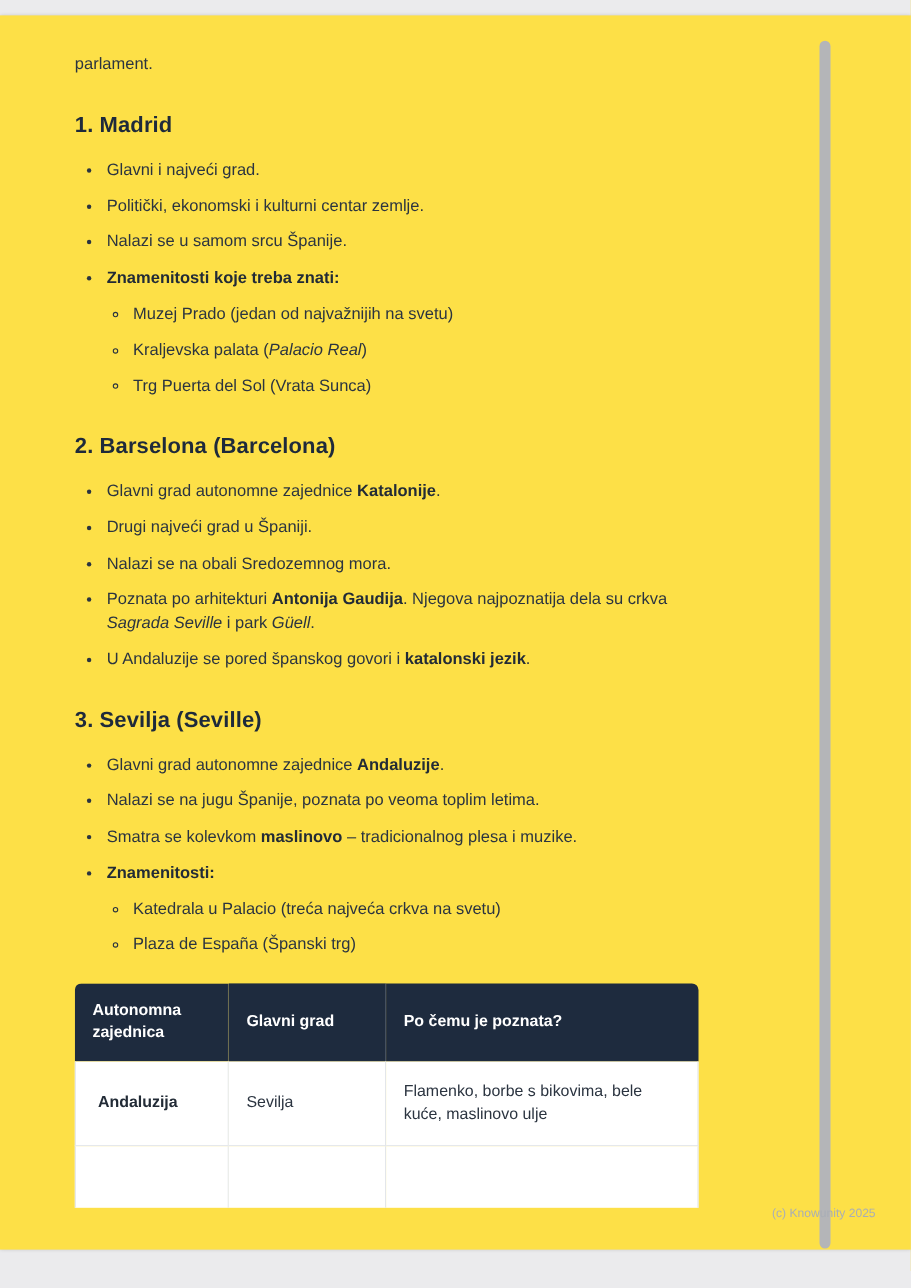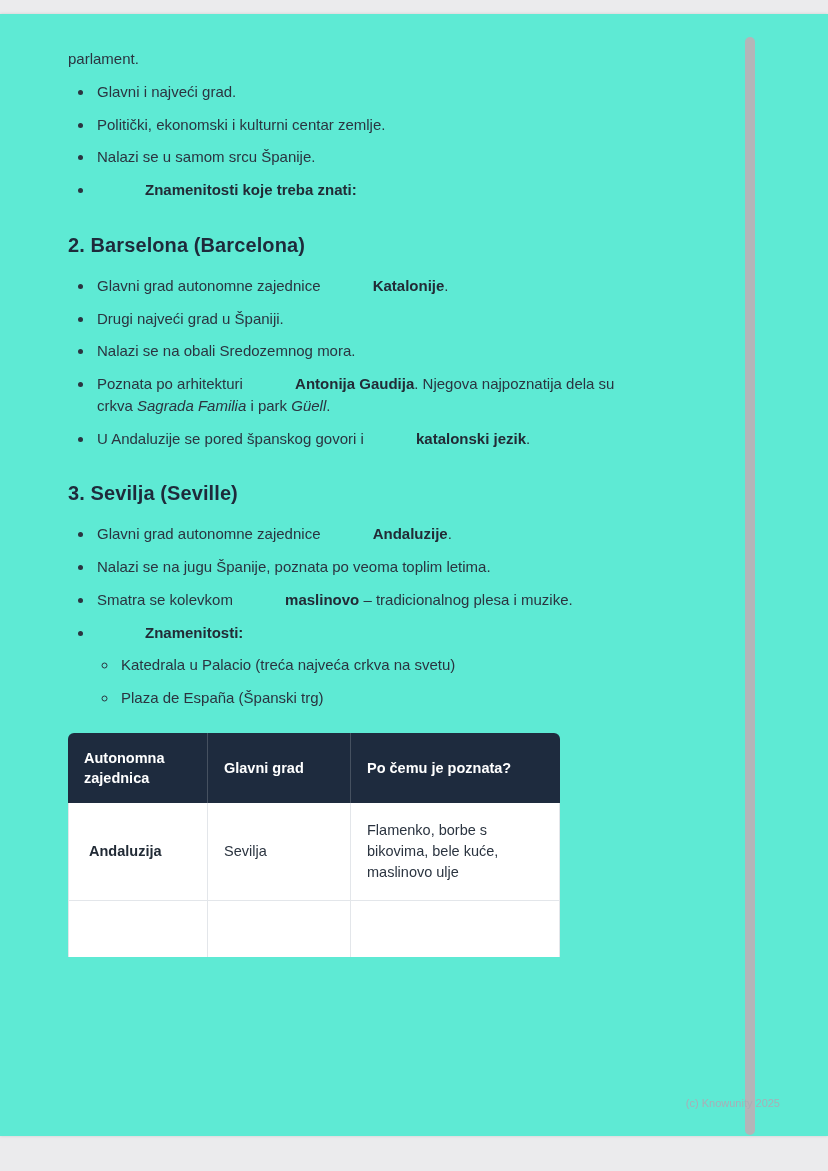--- a/index.html
+++ b/index.html
@@ -6,21 +6,21 @@
   html, body { width:828px; height:1171px; }
   body {
     position:relative;
     overflow:hidden;
     background:#ebebed;
     font-family:"Liberation Sans","DejaVu Sans",sans-serif;
   }
   .page {
     position:absolute; top:14px; left:0;
     width:828px; height:1122px;
-    background:#5eead4;
+    background:#fde047;
     overflow:hidden;
     box-shadow:0 0 3px rgba(0,0,0,0.12);
   }
   .content {
     padding:34px 192px 0 68px;
     color:#2b3440;
     font-size:15px;
     line-height:1.45;
   }
   .lead { margin:0 0 6px 0; }
@@ -28,27 +28,27 @@
     color:#1e2a3b;
     font-size:20px;
     font-weight:700;
     margin:30px 0 15px 0;
     letter-spacing:0.1px;
   }
   ul.main { list-style:disc; padding-left:26px; margin:0; }
   ul.main > li { margin:11px 0; padding-left:3px; }
   ul.sub { list-style:circle; padding-left:21px; margin-top:11px; }
   ul.sub > li { margin:11px 0; padding-left:3px; }
-  .b { font-weight:700; color:#222b36;margin-left:48px; }
+  .b { font-weight:700; color:#222b36; }
   .i { font-style:italic; }
   .table-wrap { margin-top:24px; }
   table {
     border-collapse:separate;
     border-spacing:0;
-    width:492px;
+    width:567px;
     font-size:14.5px;
   }
   thead th {
     background:#1e2b3e;
     color:#ffffff;
     text-align:left;
     font-weight:700;
     padding:15px 16px;
     vertical-align:middle;
     border-right:1px solid rgba(255,255,255,0.18);
@@ -71,50 +71,55 @@
   .scrollbar {
     position:absolute;
     left:745px; top:37px;
     width:10px; height:1098px;
     background:#b4b5b8;
     border-radius:6px;
     z-index:4;
   }
   .watermark {
     position:absolute;
-    right:48px; top:1097px;
+    right:32px; top:1097px;
     font-size:11px;
     color:#a9aeb6;
     z-index:5;
   }
 </style>
 </head>
 <body>
 
 <div class="page">
   <div class="content">
 
     <p class="lead">parlament.</p>
 
     <section>
+      <h2>1. Madrid</h2>
       <ul class="main">
           <li><span class="">Glavni i najveći grad.</span></li>
           <li><span class="">Politički, ekonomski i kulturni centar zemlje.</span></li>
           <li><span class="">Nalazi se u samom srcu Španije.</span></li>
-          <li><span class="b ">Znamenitosti koje treba znati:</span></li>
+          <li><span class="b ">Znamenitosti koje treba znati:</span><ul class="sub">
+              <li><span class="">Muzej Prado (jedan od najvažnijih na svetu)</span></li>
+              <li><span class="">Kraljevska palata (</span><span class="i">Palacio Real</span><span class="">)</span></li>
+              <li><span class="">Trg Puerta del Sol (Vrata Sunca)</span></li>
+            </ul></li>
         </ul>
     </section>
 
     <section>
       <h2>2. Barselona (Barcelona)</h2>
       <ul class="main">
           <li><span class="">Glavni grad autonomne zajednice </span><span class="b ">Katalonije</span><span class="">.</span></li>
           <li><span class="">Drugi najveći grad u Španiji.</span></li>
           <li><span class="">Nalazi se na obali Sredozemnog mora.</span></li>
-          <li><span class="">Poznata po arhitekturi </span><span class="b ">Antonija Gaudija</span><span class="">. Njegova najpoznatija dela su crkva </span><span class="i">Sagrada Familia</span><span class=""> i park </span><span class="i">Güell</span><span class="">.</span></li>
+          <li><span class="">Poznata po arhitekturi </span><span class="b ">Antonija Gaudija</span><span class="">. Njegova najpoznatija dela su crkva </span><span class="i">Sagrada Seville</span><span class=""> i park </span><span class="i">Güell</span><span class="">.</span></li>
           <li><span class="">U Andaluzije se pored španskog govori i </span><span class="b ">katalonski jezik</span><span class="">.</span></li>
         </ul>
     </section>
 
     <section>
       <h2>3. Sevilja (Seville)</h2>
       <ul class="main">
           <li><span class="">Glavni grad autonomne zajednice </span><span class="b ">Andaluzije</span><span class="">.</span></li>
           <li><span class="">Nalazi se na jugu Španije, poznata po veoma toplim letima.</span></li>
           <li><span class="">Smatra se kolevkom </span><span class="b ">maslinovo</span><span class=""> – tradicionalnog plesa i muzike.</span></li>

